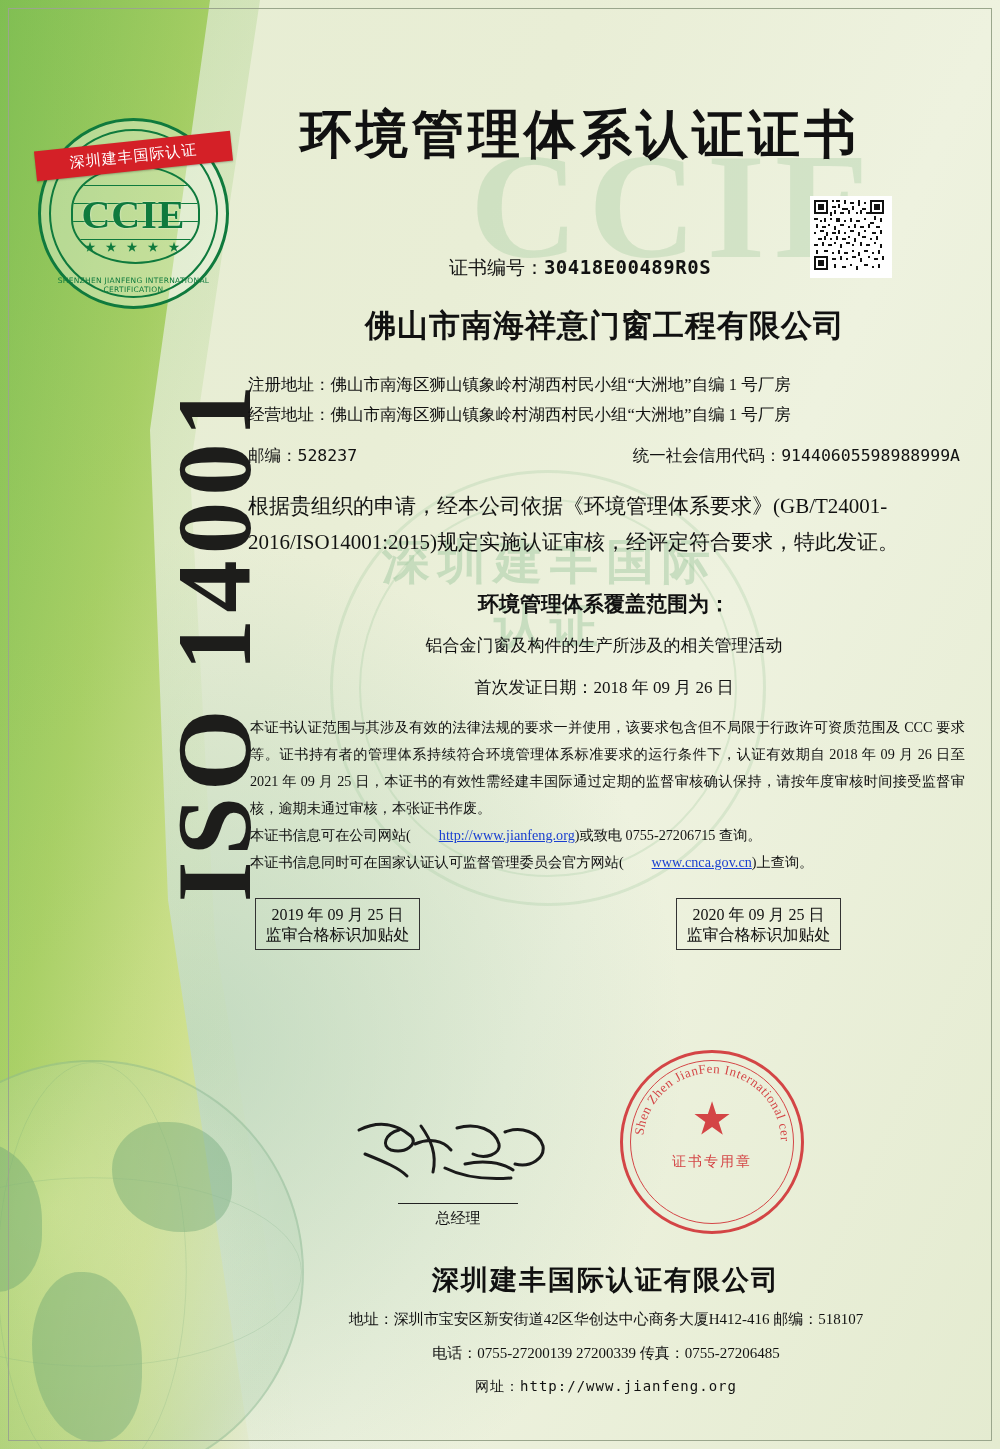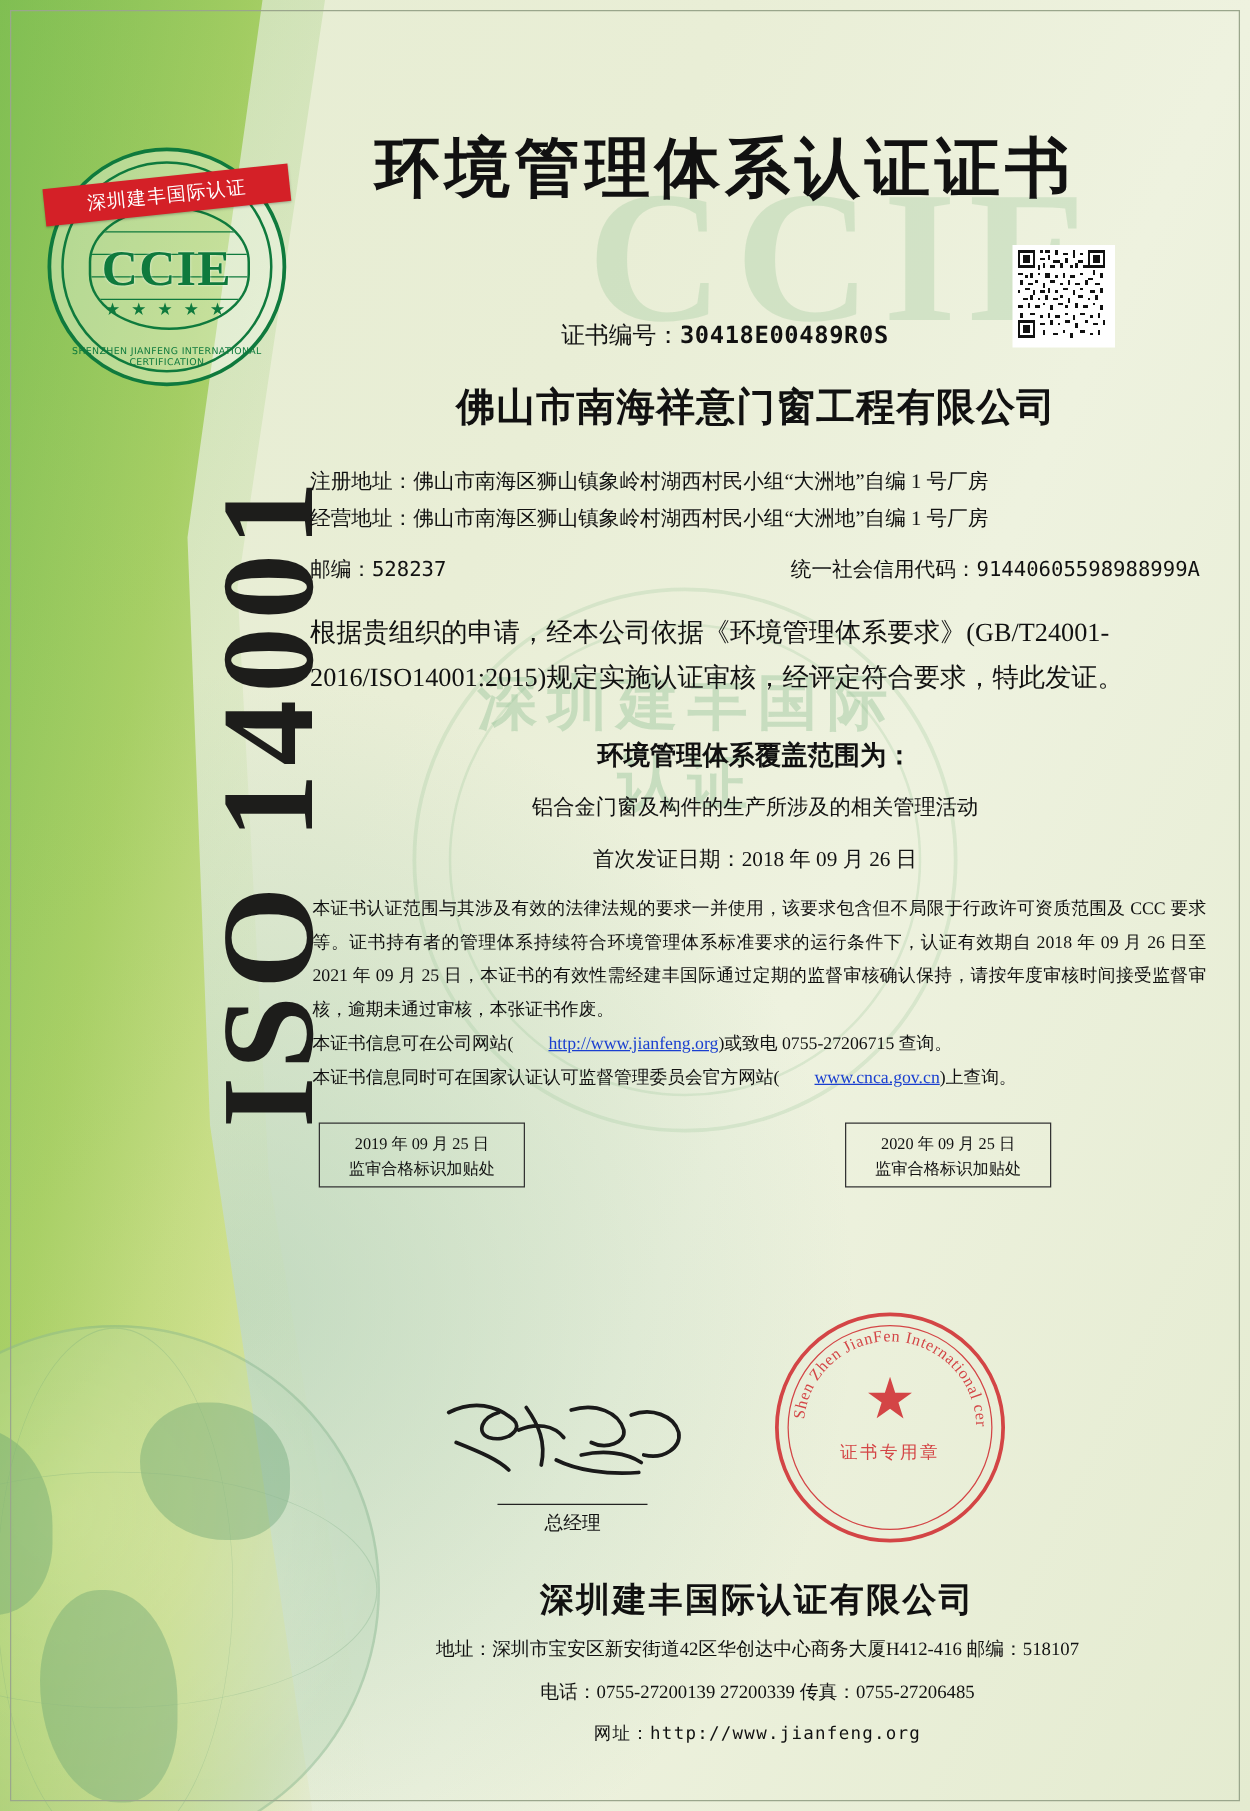--- a/index.html
+++ b/index.html
@@ -138,21 +138,21 @@
   }
   .firstissue{
     position:absolute;left:248px;top:676px;width:712px;text-align:center;font-size:17px;color:#111;
   }
   .fineprint{
     position:absolute;left:250px;top:714px;width:715px;font-size:14.2px;line-height:27px;color:#111;text-align:justify;
   }
   .fineprint a{color:#1a3fd0;text-decoration:underline;margin-left:28px;}
   .stampbox{
     position:absolute;width:165px;height:52px;border:1px solid #333;
-    font-size:13px;color:#111;text-align:center;padding-top:6px;box-sizing:border-box;line-height:20px;
+    font-size:16px;color:#111;text-align:center;padding-top:6px;box-sizing:border-box;line-height:20px;
   }
   .sb1{left:255px;top:898px;}
   .sb2{left:676px;top:898px;}
   
   .signature{
     position:absolute;left:345px;top:1110px;width:220px;height:80px;
   }
   .sig-line{position:absolute;left:398px;top:1203px;width:120px;border-top:1px solid #222;}
   .sig-label{position:absolute;left:358px;top:1209px;width:200px;text-align:center;font-size:15px;color:#111;}
   

